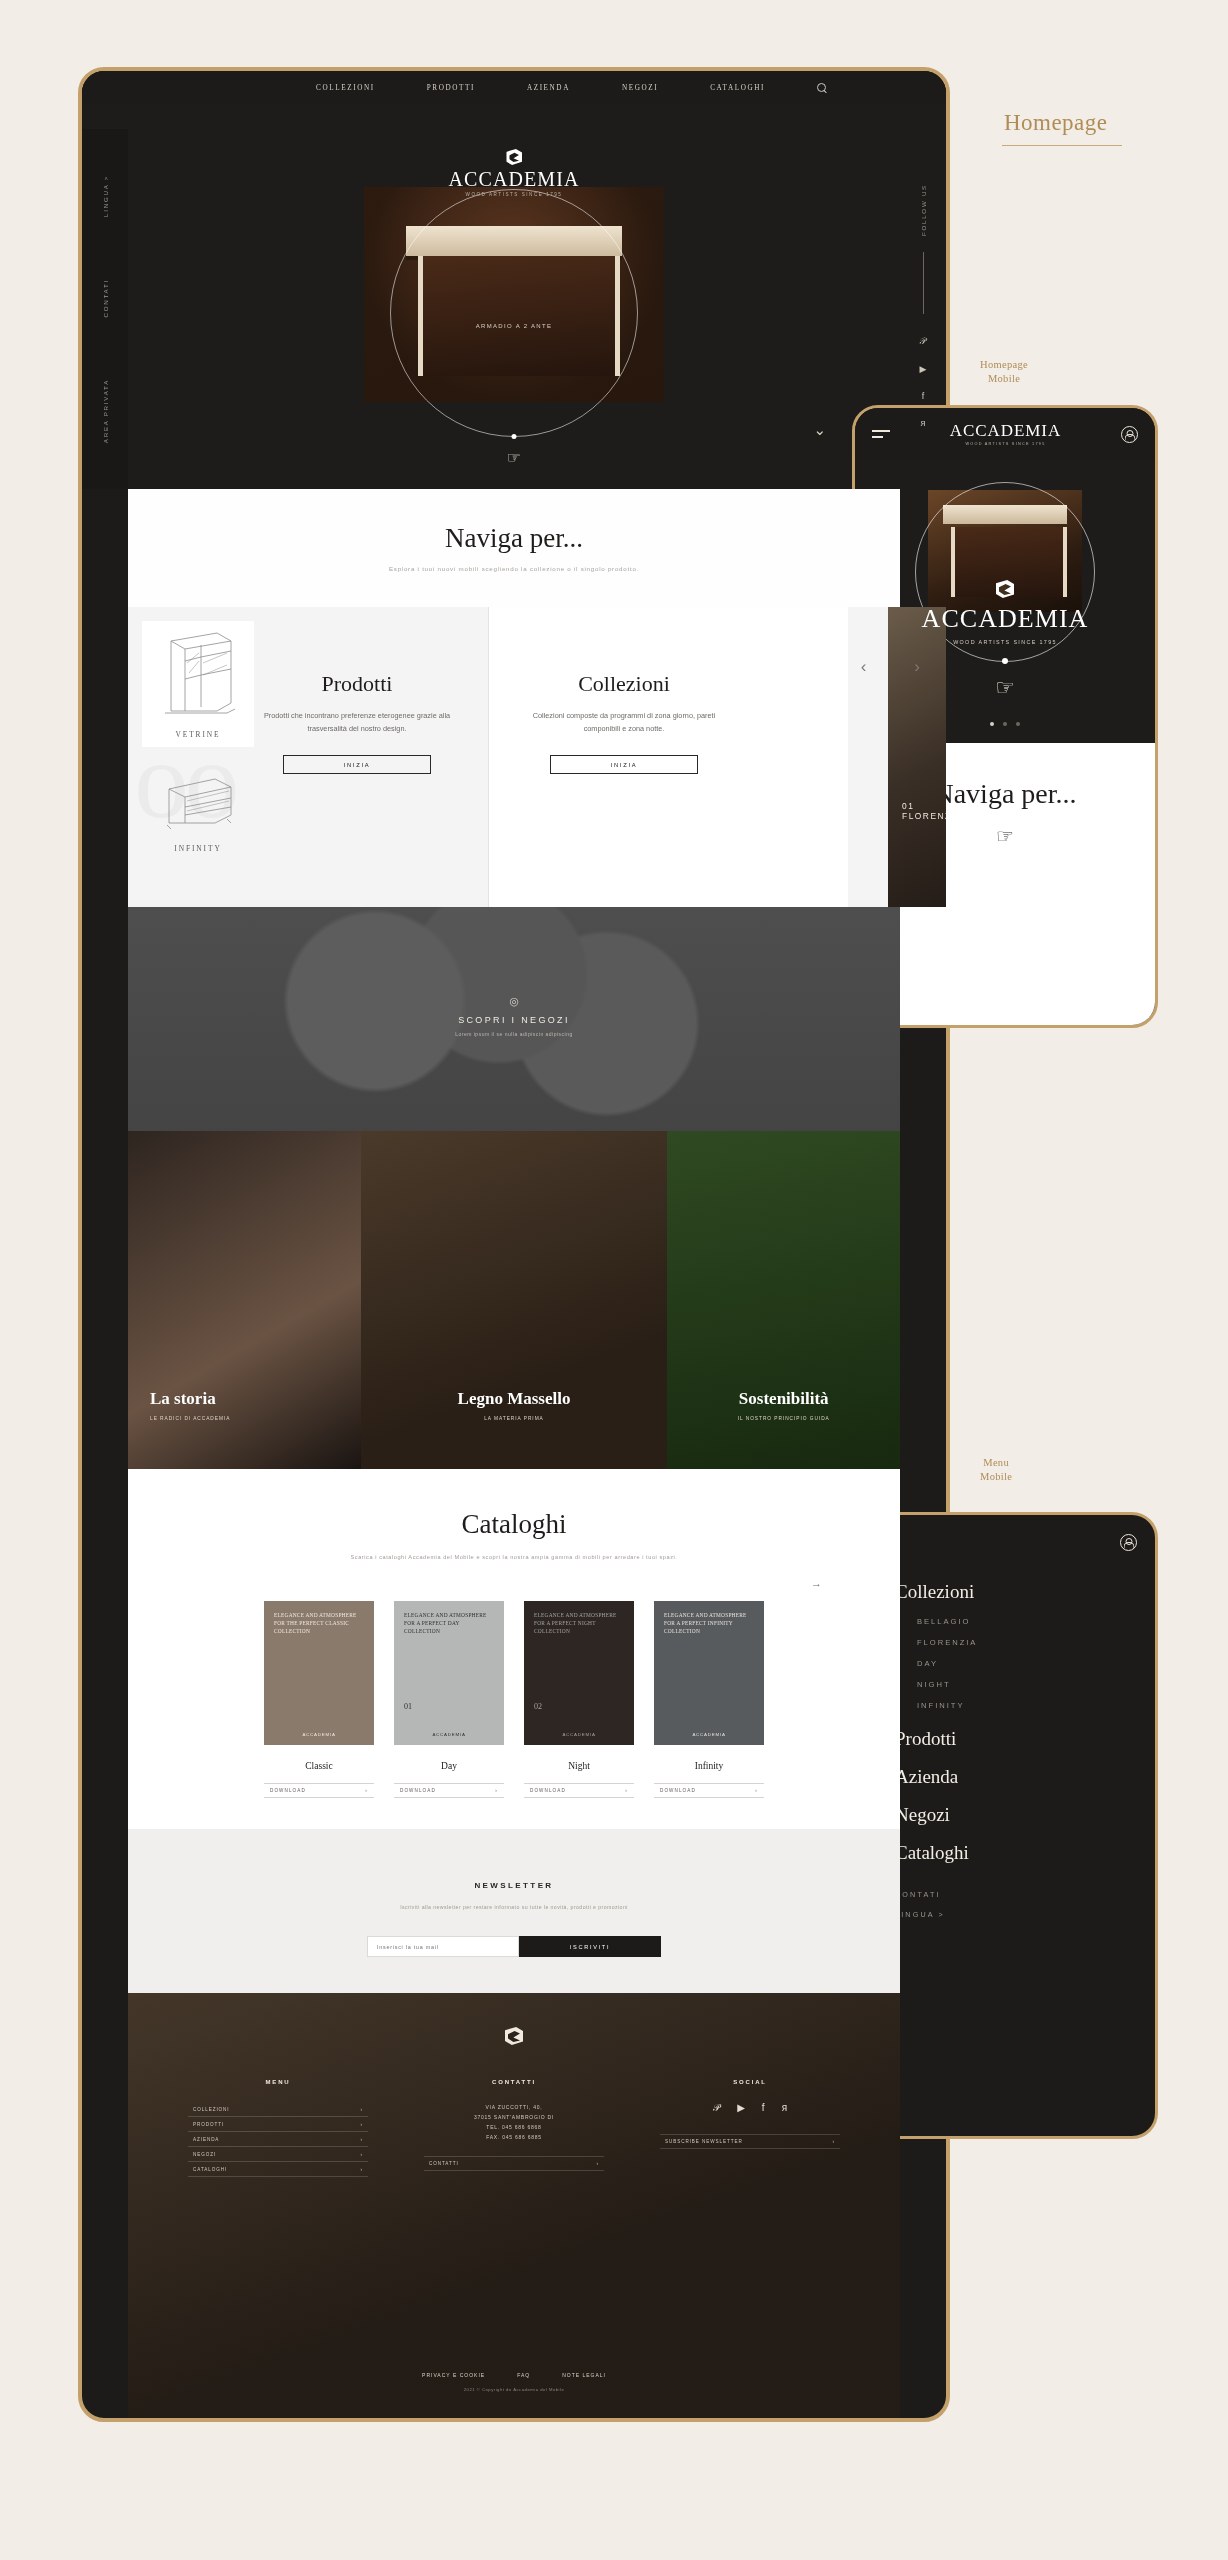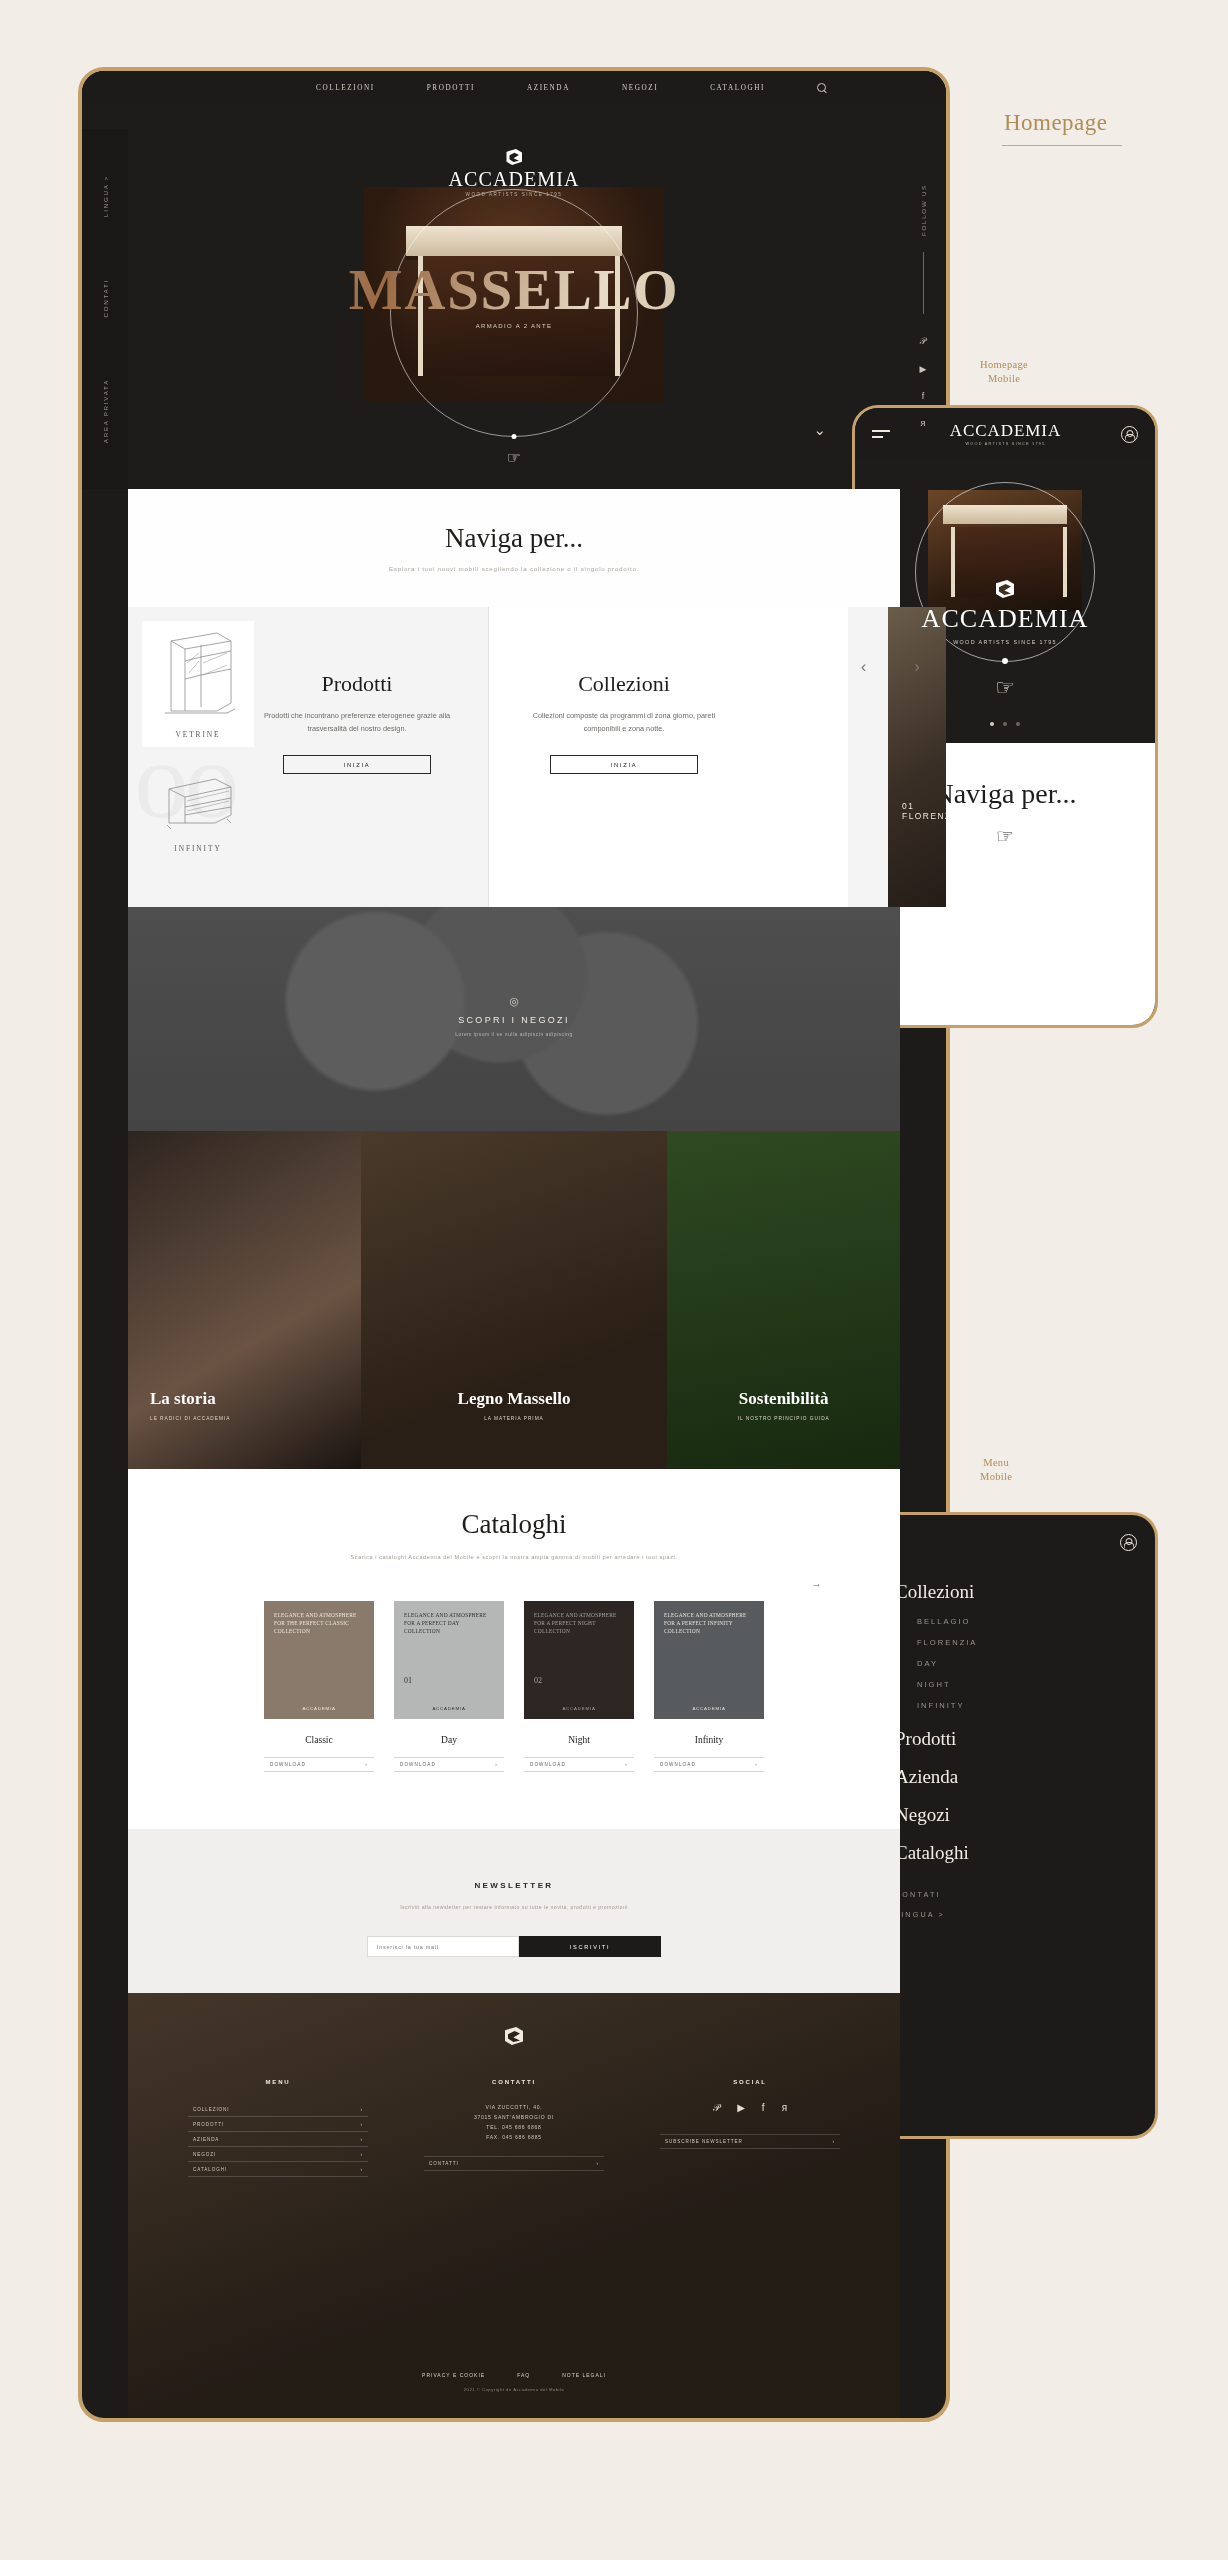--- a/index.html
+++ b/index.html
@@ -156,21 +156,21 @@
   .tile small{ position:absolute; left:22px; bottom:48px; color:#ddd6ca; font-size:4.8px; letter-spacing:.2em;}
   .tile.t2 small, .tile.t3 small { left:50%; transform:translateX(-50%); white-space:nowrap;}
 
   
   .catal{ position:absolute; left:46px; right:46px; top:1398px; height:360px; background:#fff; z-index:3;}
   .catal h2{ text-align:center; font-family:"Liberation Serif", serif; font-size:27px; font-weight:400; color:#1f1d1b; padding-top:40px;}
   .catal-sub{ text-align:center; font-size:5.6px; color:#a39c94; letter-spacing:.1em; margin-top:14px;}
   .catal-arrow{ position:absolute; right:78px; top:108px; color:#6e6a65; font-size:11px;}
   .books{ position:absolute; left:0; right:0; top:132px; display:flex; justify-content:center; gap:20px;}
   .book{ width:110px; }
-  .book-cover{ height:118px; padding:11px 10px; position:relative; }
+  .book-cover{ height:144px; padding:11px 10px; position:relative; }
   .book-cover span{ font-family:"Liberation Serif", serif; font-size:5.4px; line-height:1.45; letter-spacing:.04em; display:block;}
   .book-num{ position:absolute; left:10px; bottom:34px; font-family:"Liberation Serif", serif; font-size:8px;}
   .book-logo{ position:absolute; left:50%; transform:translateX(-50%); bottom:8px; font-size:4.4px; letter-spacing:.18em;}
   .book-name{ text-align:center; font-family:"Liberation Serif", serif; font-size:9.5px; color:#232020; margin-top:16px;}
   .book-dl{ margin-top:12px; border-top:1px solid #d7d4d0; border-bottom:1px solid #d7d4d0; height:15px;
     display:flex; align-items:center; justify-content:space-between; padding:0 6px; font-size:4.6px; letter-spacing:.24em; color:#5f5c58;}
 
   
   .news{ position:absolute; left:46px; right:46px; top:1758px; height:164px; background:#f0efed; z-index:3;}
   .news h4{ text-align:center; font-size:8px; letter-spacing:.3em; color:#2a2724; padding-top:52px;}
@@ -281,21 +281,20 @@
   <section class="hero">
     <div class="hero-logo">
       <div class="logo-mark"></div>
       <div class="logo-word">ACCADEMIA</div>
       <div class="logo-sub">WOOD ARTISTS SINCE 1795</div>
     </div>
     <div class="hero-img"></div>
     <div class="hero-circle">
           <i class="hero-dot"></i>
         </div>
-    <h1 class="hero-title">MASSELLO</h1>
     <div class="hero-sub">ARMADIO A 2 ANTE</div>
     <div class="hero-chevron">⌄</div>
     <div class="hero-scroll">☞</div>
 
     <div class="side-rail left">
       <span class="vtext">LINGUA &gt;</span>
       <span class="vtext">CONTATI</span>
       <span class="vtext">AREA PRIVATA</span>
     </div>
 

